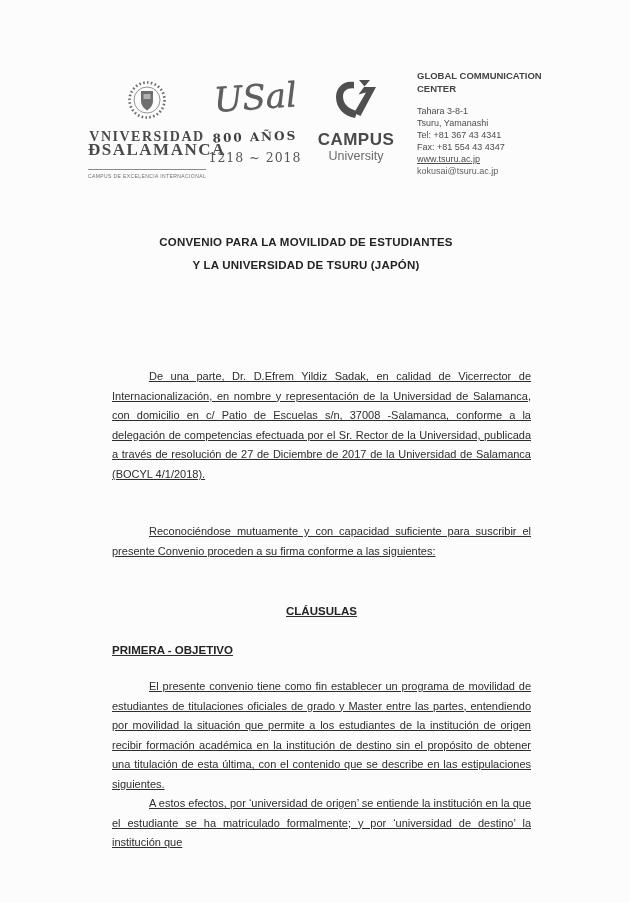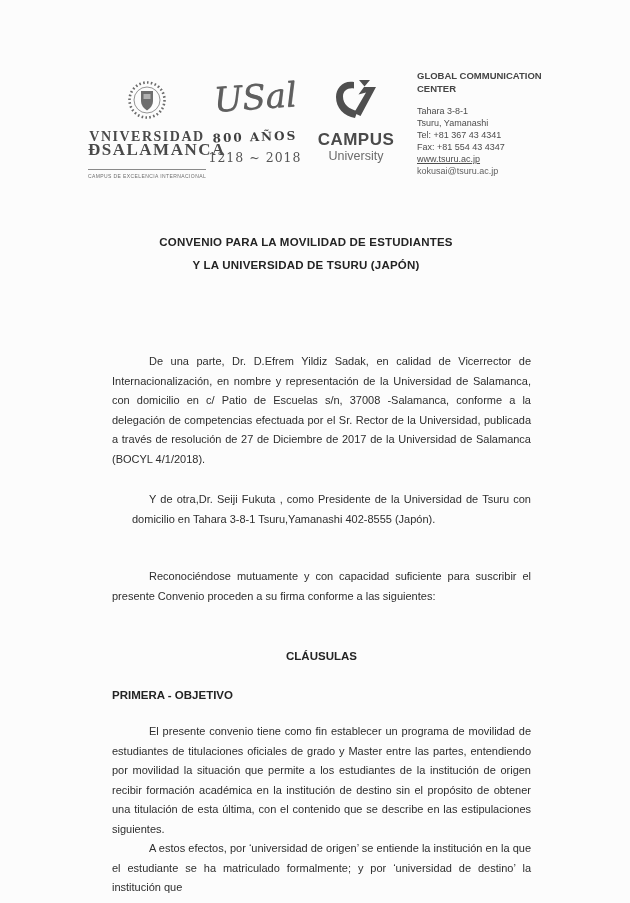--- a/index.html
+++ b/index.html
@@ -40,22 +40,22 @@
 
   
   .doc-title{
     position:absolute;left:90px;top:231px;width:432px;
     text-align:center;font-weight:bold;font-size:11.5px;line-height:23px;
     color:#242424;letter-spacing:0.2px;
   }
 
   
   .content{
-    position:absolute;left:112px;top:352px;width:419px;
-    font-size:11px;line-height:19.5px;text-align:justify;color:#2e2e2e;
+    position:absolute;left:112px;top:367px;width:419px;
+    font-size:11px;line-height:19.5px;text-align:justify;color:#2e2e2e;text-decoration:underline;
   }
   .content p{margin:0;text-indent:37px;}
   .p-parte2{margin-top:21px !important;margin-left:20px !important;width:399px;text-indent:17px !important;}
   .p-reconoce{margin-top:38px !important;}
   .h-clausulas{margin-top:41px;text-align:center;font-weight:bold;font-size:11.5px;color:#242424;}
   .h-primera{margin-top:19px;font-weight:bold;font-size:11.5px;color:#242424;}
   .p-objetivo1{margin-top:17px !important;}
 </style>
 </head>
 <body>
@@ -109,21 +109,20 @@
     </div>
   </div>
 
   <div class="doc-title">
     <div>CONVENIO PARA LA MOVILIDAD DE ESTUDIANTES</div>
     <div>Y LA UNIVERSIDAD DE TSURU (JAPÓN)</div>
   </div>
 
   <div class="content">
     <p>De una parte, Dr. D.Efrem Yildiz Sadak, en calidad de Vicerrector de Internacionalización, en nombre y representación de la Universidad de Salamanca, con domicilio en c/ Patio de Escuelas s/n, 37008 -Salamanca, conforme a la delegación de competencias efectuada por el Sr. Rector de la Universidad, publicada a través de resolución de 27 de Diciembre de 2017 de la Universidad de Salamanca (BOCYL 4/1/2018).</p>
-    <p class="p-parte2">Y de otra,Dr. Seiji Fukuta , como Presidente  de la Universidad de Tsuru con domicilio en Tahara 3-8-1 Tsuru,Yamanashi 402-8555 (Japón).</p>
     <p class="p-reconoce">Reconociéndose mutuamente y con capacidad suficiente para suscribir el presente Convenio proceden a su firma conforme a las siguientes:</p>
     <div class="h-clausulas">CLÁUSULAS</div>
     <div class="h-primera">PRIMERA - OBJETIVO</div>
     <p class="p-objetivo1">El presente convenio tiene como fin establecer un programa de movilidad de estudiantes de titulaciones oficiales de grado y Master entre las partes, entendiendo por movilidad la situación que permite a los estudiantes de la institución de origen recibir formación académica en la institución de destino sin el propósito de obtener una titulación de esta última, con el contenido que se describe en las estipulaciones siguientes.</p>
     <p>A estos efectos, por ‘universidad de origen’ se entiende la institución en la que el estudiante se ha matriculado formalmente; y por ‘universidad de destino’ la institución que</p>
   </div>
 
 </div>
 
 </body></html>

